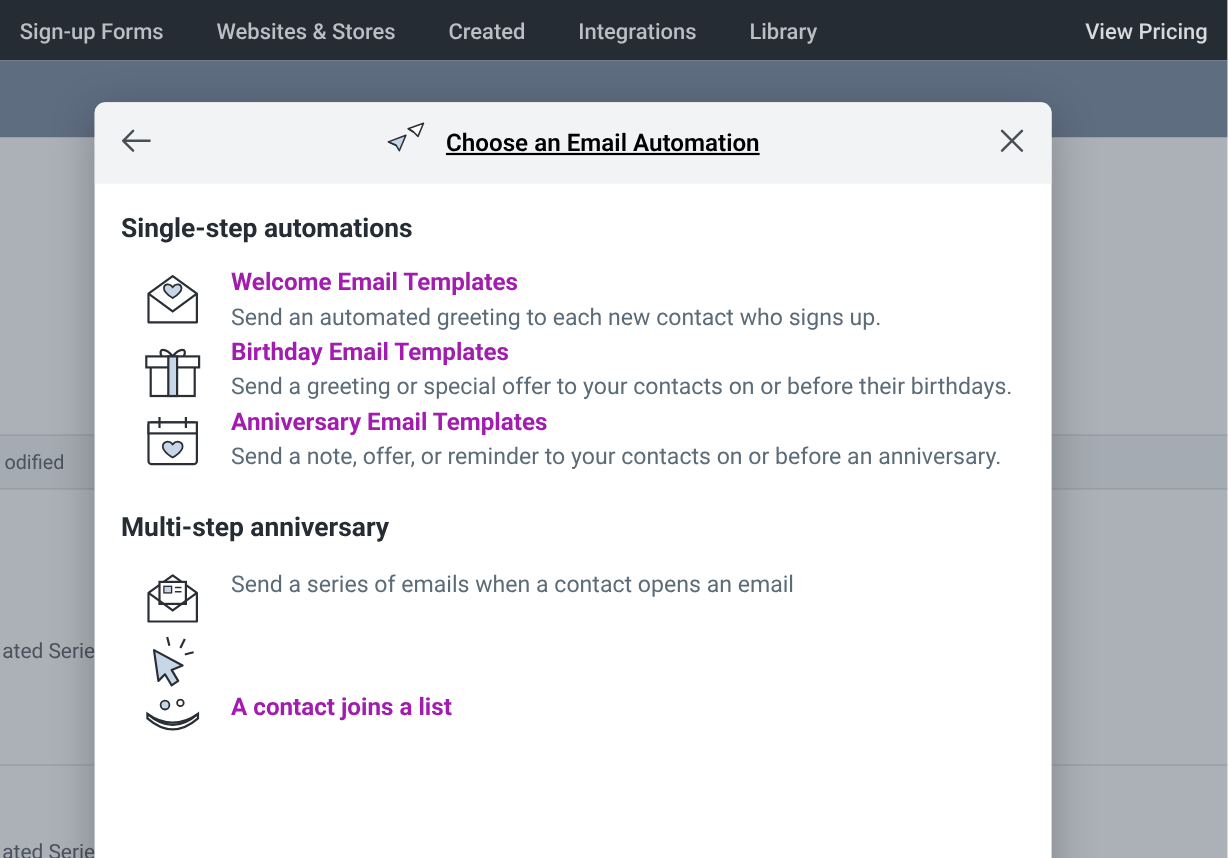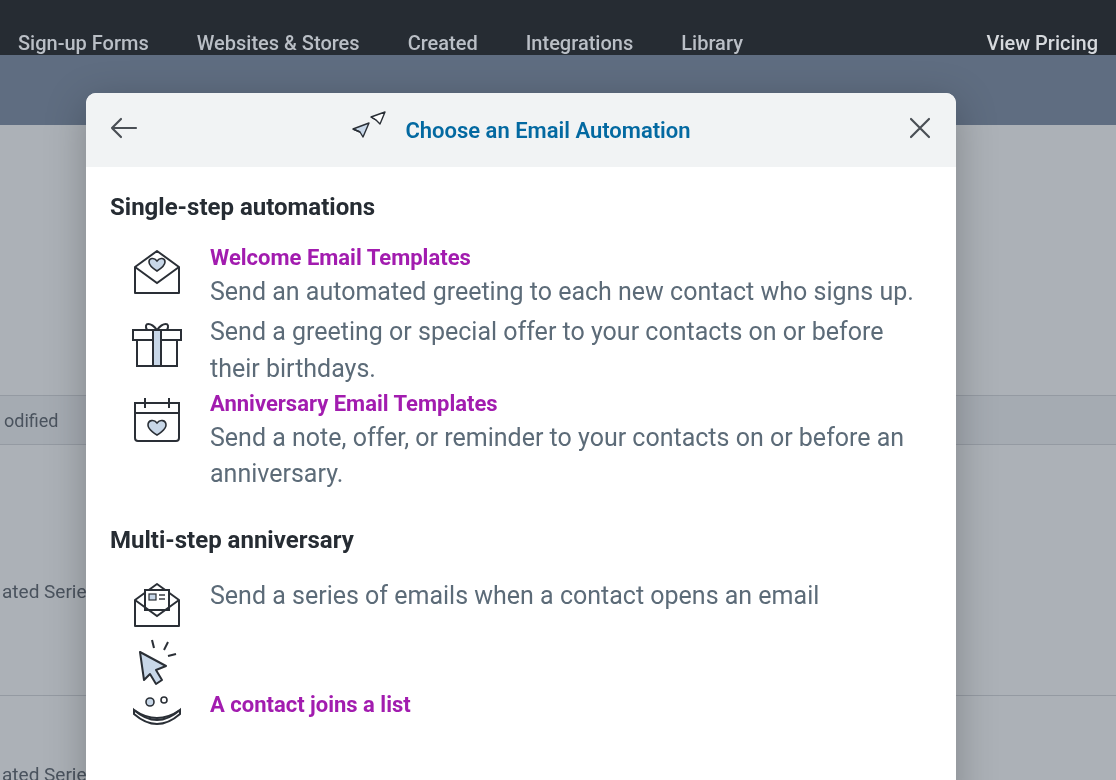--- a/index.html
+++ b/index.html
@@ -8,21 +8,21 @@
       width: 1116px;
       height: 780px;
       overflow: hidden;
       position: relative;
       background: #e8ecef;
     }
     .topnav {
       background: #262c33;
       height: 55px;
       display: flex;
-      align-items: flex-end;
+      align-items: center;
       padding: 0 18px;
       justify-content: space-between;
       gap: 40px;
     }
     .topnav-left { display: flex; gap: 48px; }
     .topnav a {
       color: #babfc6;
       font-size: 20px;
       font-weight: 500;
       text-decoration: none;
@@ -100,21 +100,22 @@
       cursor: pointer;
     }
     .modal-title-wrap {
       display: flex;
       align-items: center;
       gap: 14px;
     }
     .modal-title {
       font-size: 22px;
       font-weight: 600;
-      color: #0369a1;
+      color: #000000;
+      text-decoration: underline;
     }
     .modal-body {
       padding: 26px 34px 0 24px;
       overflow: hidden;
     }
     .section-title {
       font-size: 24px;
       font-weight: 700;
       color: #262c33;
       margin-bottom: 24px;
@@ -136,21 +137,21 @@
       padding-top: 4px;
     }
     .option-text { flex: 1; padding-top: 0; }
     .option-title {
       font-size: 22px;
       font-weight: 700;
       color: #a21caf;
       margin-bottom: 4px;
     }
     .option-desc {
-      font-size: 25px;
+      font-size: 21px;
       color: #5c6b78;
       line-height: 1.45;
     }
   </style>
 </head>
 <body>
 
 <div class="topnav">
   <div class="topnav-left">
     <a href="#">Sign-up Forms</a>
@@ -218,20 +219,21 @@
       <div class="option">
         <div class="option-icon">
           <svg width="56" height="52" viewBox="0 0 56 52">
             <rect x="8" y="20" width="40" height="28" fill="#fff" stroke="#2a2f36" stroke-width="2"></rect>
             <rect x="4" y="12" width="48" height="10" fill="#fff" stroke="#2a2f36" stroke-width="2"></rect>
             <rect x="24" y="12" width="8" height="36" fill="#c8d7e8" stroke="#2a2f36" stroke-width="2"></rect>
             <path d="M28 12 C22 4 14 4 18 12 M28 12 C34 4 42 4 38 12" fill="none" stroke="#2a2f36" stroke-width="2"></path>
           </svg>
         </div>
         <div class="option-text">
+          <div class="option-title">Birthday Email Templates</div>
           <div class="option-desc">Send a greeting or special offer to your contacts on or before their birthdays.</div>
         </div>
       </div>
 
       <div class="option">
         <div class="option-icon">
           <svg width="52" height="50" viewBox="0 0 52 50">
             <rect x="4" y="8" width="44" height="38" rx="3" fill="#fff" stroke="#2a2f36" stroke-width="2"></rect>
             <rect x="4" y="8" width="44" height="10" fill="#fff" stroke="#2a2f36" stroke-width="2"></rect>
             <line x1="14" y1="3" x2="14" y2="13" stroke="#2a2f36" stroke-width="2"></line>

